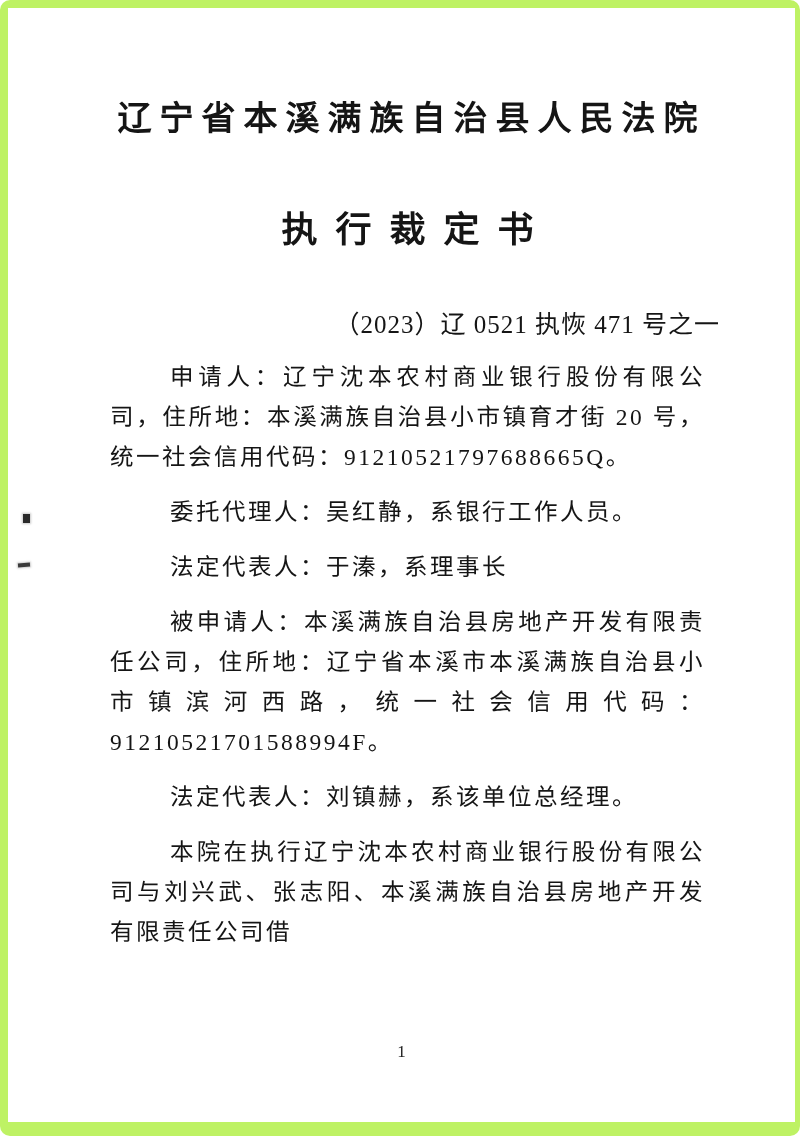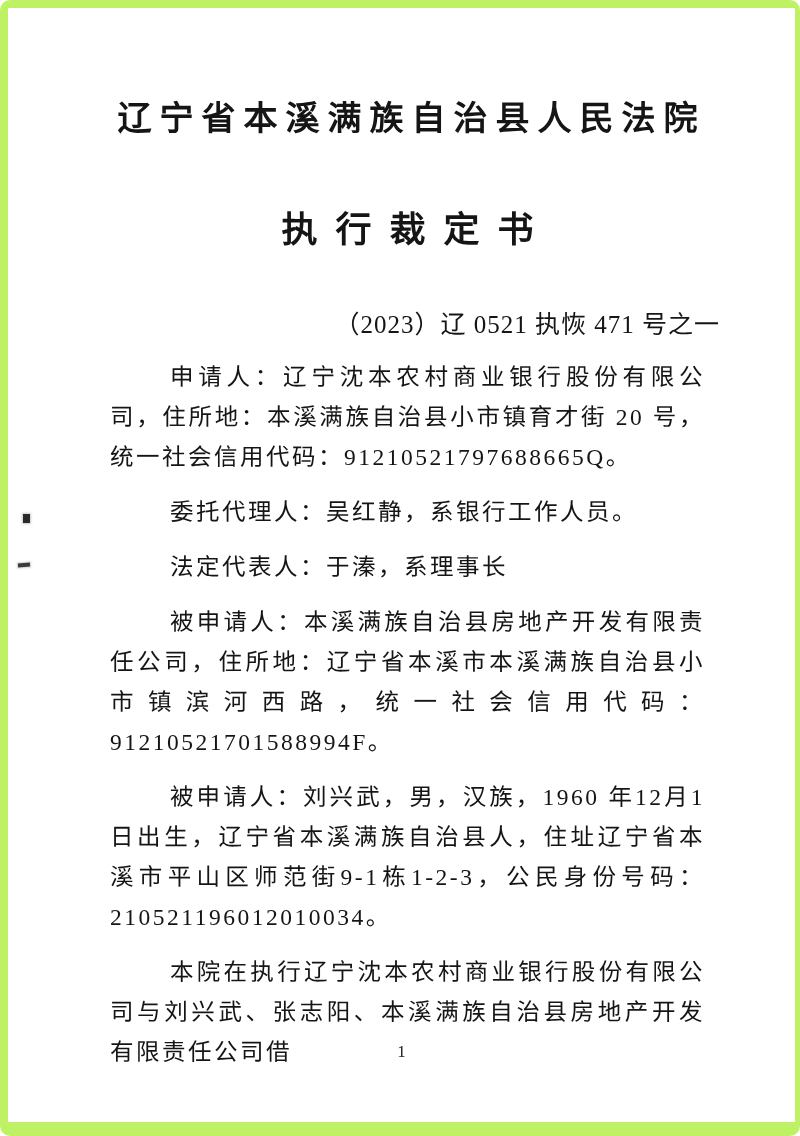--- a/index.html
+++ b/index.html
@@ -109,21 +109,21 @@
 
     <h2 class="doc-title">执行裁定书</h2>
 
     <div class="case-number">（2023）辽 0521 执恢 471 号之一</div>
 
     <div class="body-text">
       <p>申请人：辽宁沈本农村商业银行股份有限公司，住所地：本溪满族自治县小市镇育才街 20 号，统一社会信用代码：91210521797688665Q。</p>
       <p>委托代理人：吴红静，系银行工作人员。</p>
       <p>法定代表人：于溱，系理事长</p>
       <p class="sp6">被申请人：本溪满族自治县房地产开发有限责任公司，住所地：辽宁省本溪市本溪满族自治县小市镇滨河西路，统一社会信用代码：91210521701588994F。</p>
-      <p class="sp8">被申请人：刘兴武，男，汉族，1960 年12月1日出生，辽宁省本溪满族自治县人，住址辽宁省本溪市平山区师范街9-1栋1-2-3，公民身份号码：210521196012010034。</p>
+      <p>法定代表人：刘镇赫，系该单位总经理。</p>
       <p class="sp5">本院在执行辽宁沈本农村商业银行股份有限公司与刘兴武、张志阳、本溪满族自治县房地产开发有限责任公司借</p>
     </div>
 
     <div class="page-number">1</div>
   </div>
 
   <div class="mark mark-square"></div>
   <div class="mark mark-dash"></div>
 </div>
 

